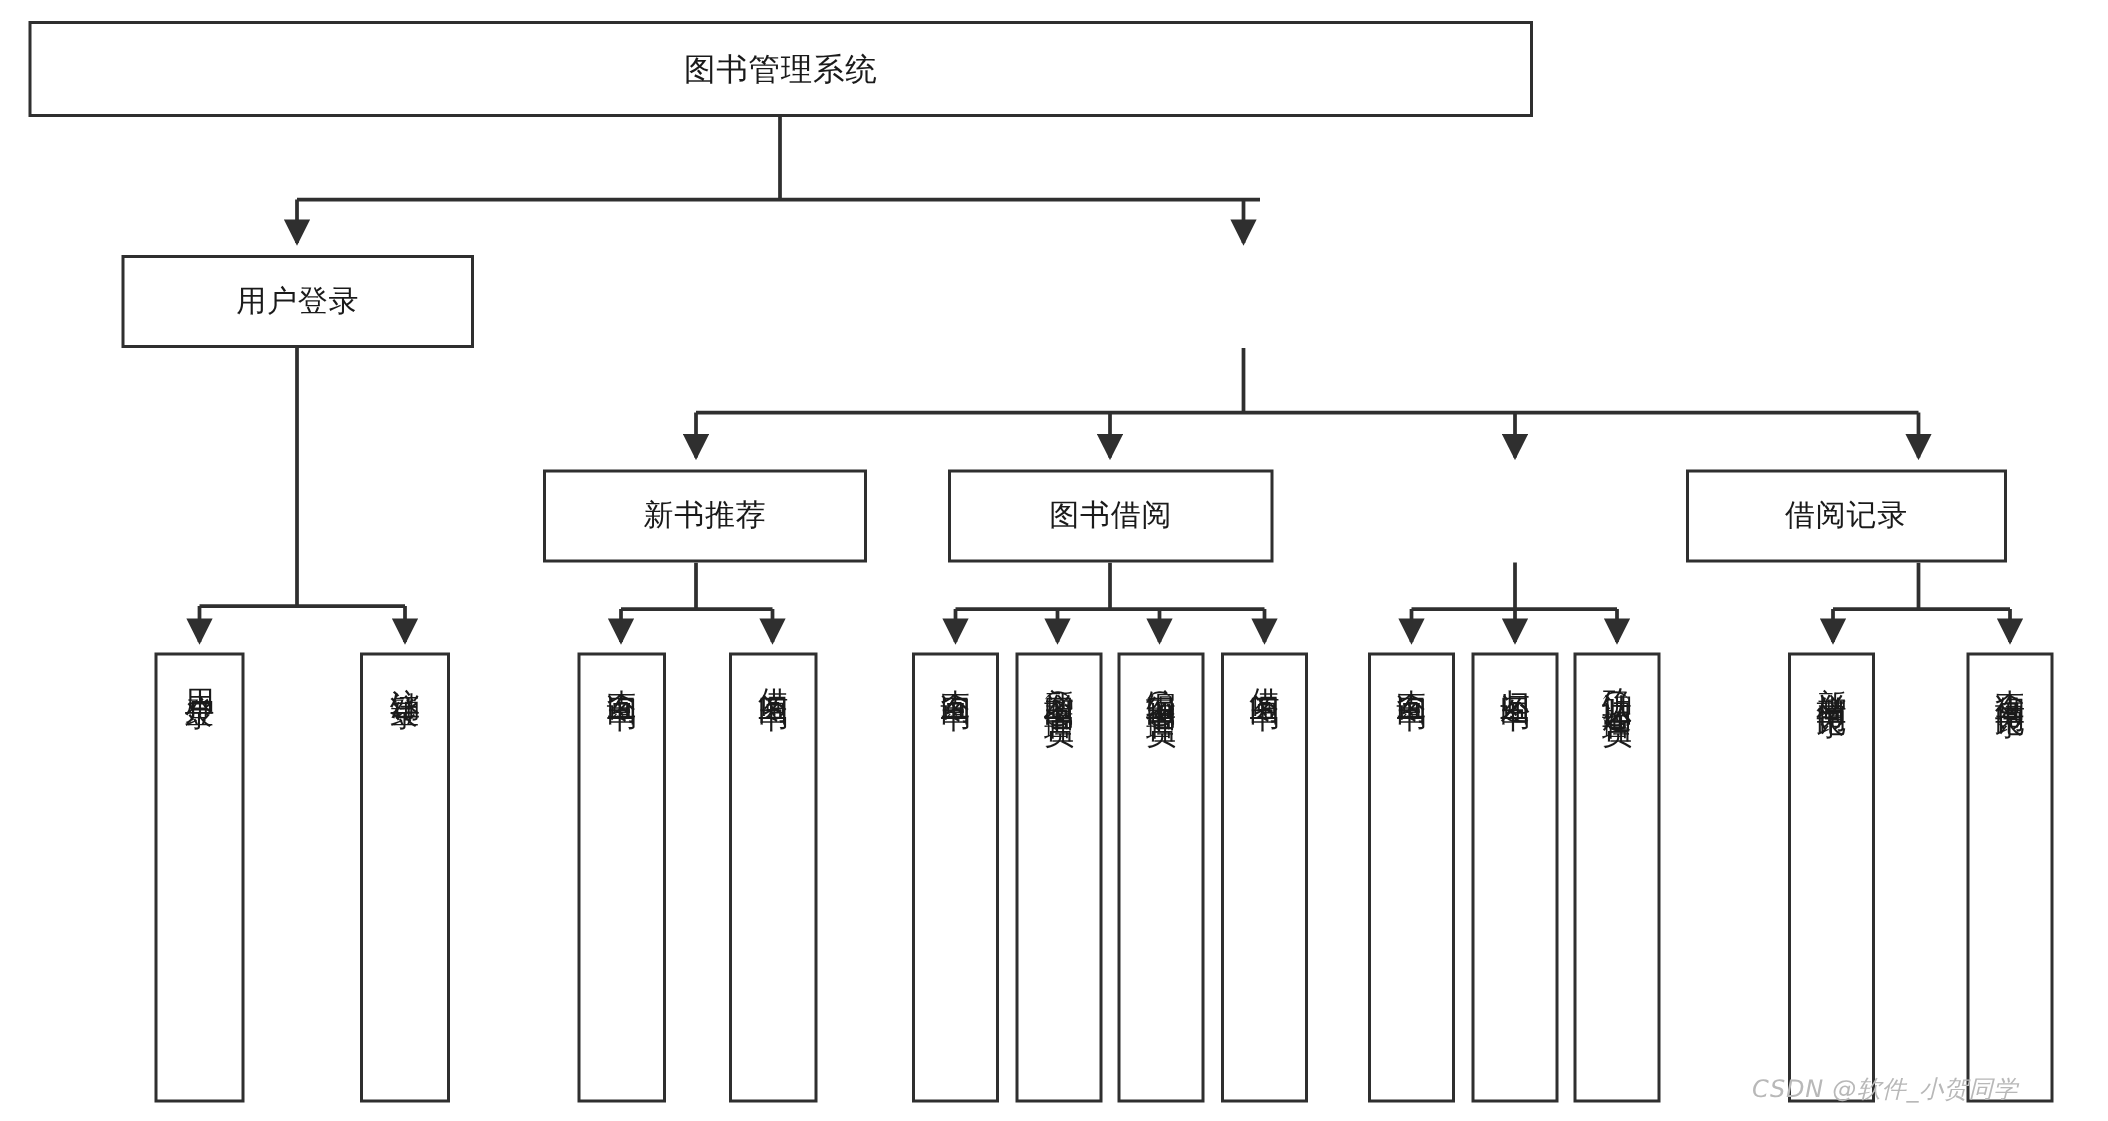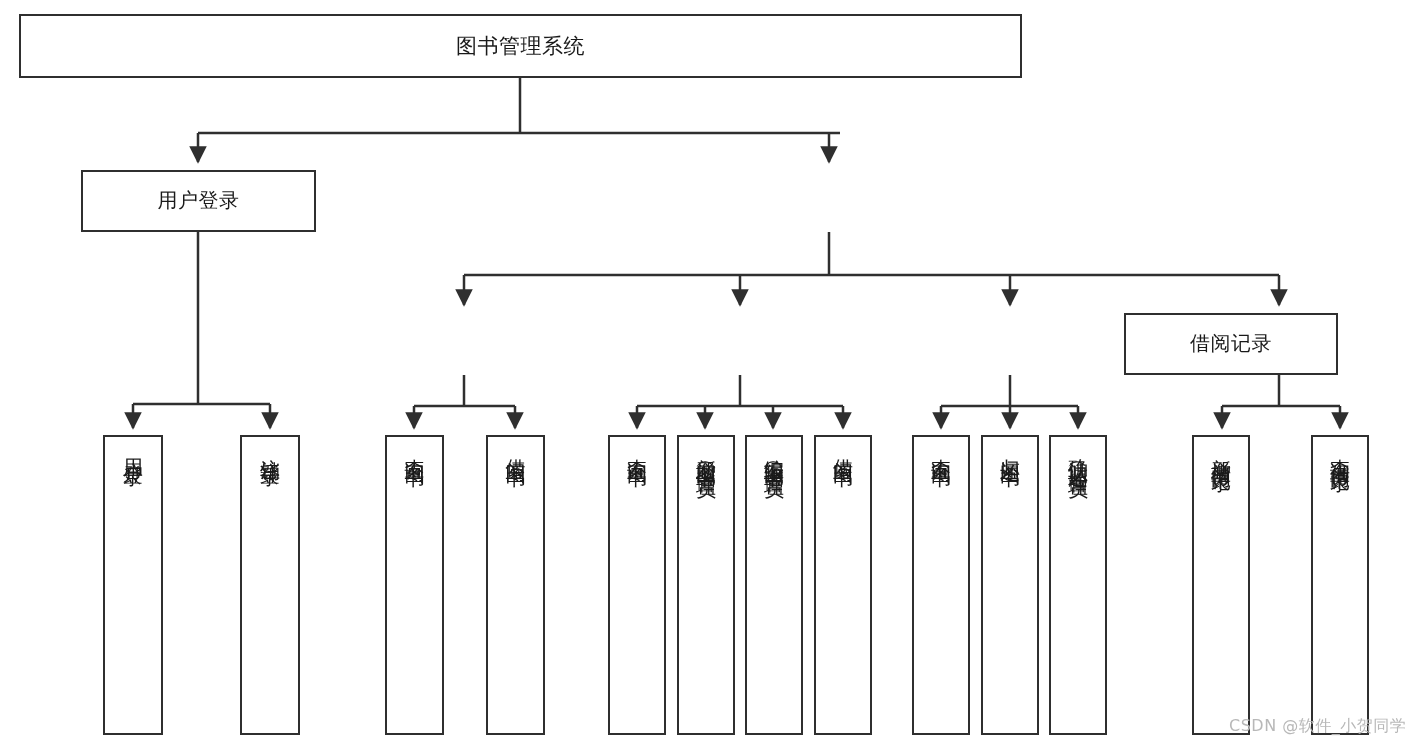--- a/index.html
+++ b/index.html
@@ -123,20 +123,26 @@
   </svg>
 
   <div class="node n-root" style="left:19px; top:14px; width:1003px; height:64px;">
     <span class="lbl">图书管理系统</span>
   </div>
 
   <div class="node n-h" style="left:81px; top:170px; width:235px; height:62px;">
     <span class="lbl">用户登录</span>
   </div>
 
+  <div class="node n-h" style="left:362px; top:313px; width:216px; height:62px;">
+    <span class="lbl">新书推荐</span>
+  </div>
+  <div class="node n-h" style="left:632px; top:313px; width:217px; height:62px;">
+    <span class="lbl">图书借阅</span>
+  </div>
   <div class="node n-h" style="left:1124px; top:313px; width:214px; height:62px;">
     <span class="lbl">借阅记录</span>
   </div>
 
   <div class="node n-leaf" style="left:103px; top:435px; width:60px; height:300px;">
     <span class="lbl">用户登录</span>
   </div>
   <div class="node n-leaf" style="left:240px; top:435px; width:60px; height:300px;">
     <span class="lbl">注销登录</span>
   </div>
@@ -171,15 +177,15 @@
     <span class="lbl">确认归还（管理员）</span>
   </div>
 
   <div class="node n-leaf tall" style="left:1192px; top:435px; width:58px; height:300px;">
     <span class="lbl">新增借阅记录</span>
   </div>
   <div class="node n-leaf tall" style="left:1311px; top:435px; width:58px; height:300px;">
     <span class="lbl">查询借阅记录</span>
   </div>
 
-  <div class="watermark" style="left:1229px; top:716px;">CSDN @软件_小贺同学</div>
+  <div class="watermark" style="left:1168px; top:716px;font-style:italic;">CSDN @软件_小贺同学</div>
 
 </div>
 
 </body></html>

